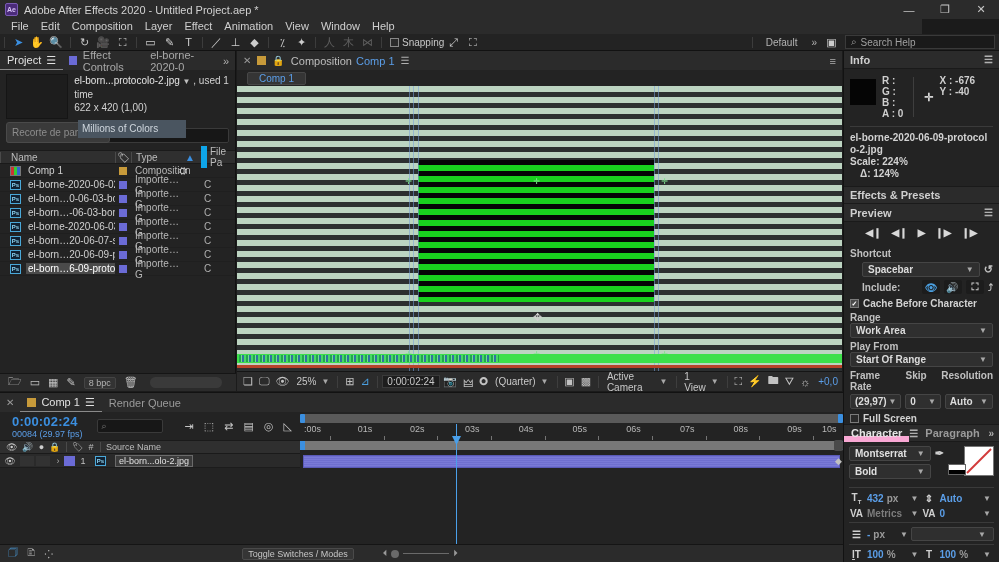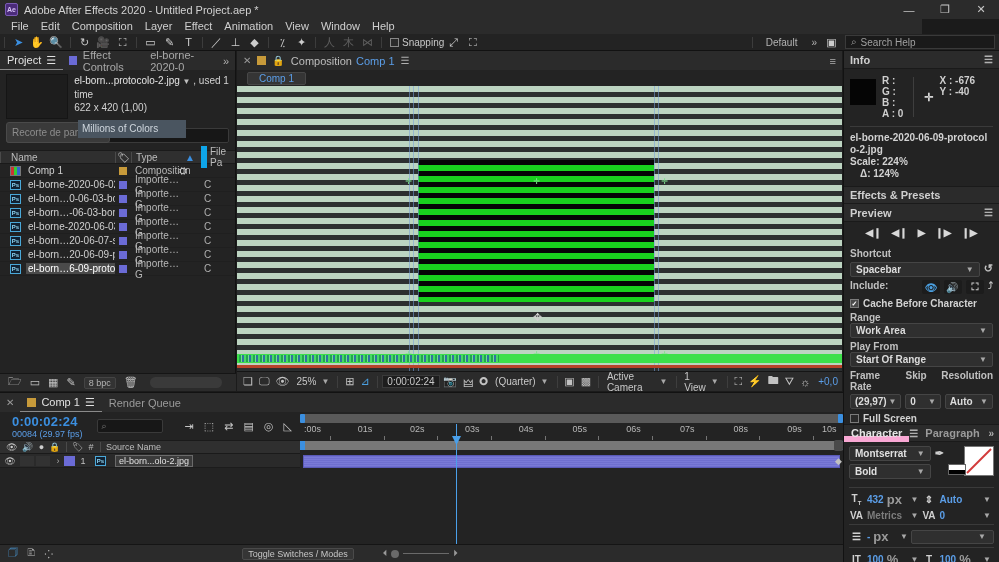--- a/index.html
+++ b/index.html
@@ -247,21 +247,21 @@
 
   .prev-transport { display: flex; align-items: center; justify-content: center; gap: 10px; height: 20px; }
   .tp { color: #d8d8d8; font-size: 10px; }
   .pv-body { padding: 3px 6px 0 6px; }
   .pv-label { font-size: 10px; color: #c0c0c0; margin-top: 3px; }
   .pv-select {
     height: 15px; background: #2f2f2f; border: 1px solid #454545; border-radius: 2px;
     display: flex; align-items: center; padding: 0 5px; font-size: 10px; color: #dcdcdc;
   }
   .pv-select .cv { margin-left: auto; font-size: 8px; color: #a8a8a8; }
-  .pv-row { display: flex; align-items: flex-start; gap: 4px; margin-top: 3px; }
+  .pv-row { display: flex; align-items: center; gap: 4px; margin-top: 3px; margin-left: 12px; }
   .inc-ico { width: 18px; height: 14px; background: #1c1c1c; border-radius: 2px;
     display:flex; align-items:center; justify-content:center; color:#4a9fe0; font-size:10px; }
   .pv-chk { display: flex; align-items: center; gap: 4px; margin-top: 4px; font-size: 10px; color: #d2d2d2; }
   .pv-chk .box { width: 9px; height: 9px; border: 1px solid #7b7b7b; background: #4a4a4a; color: #fff; font-size: 7px; line-height: 8px; text-align: center; }
   .pv-grid3 { display: flex; gap: 4px; margin-top: 2px; }
   .pv-mini { display: flex; align-items: center; height: 15px; background: #2f2f2f;
     border: 1px solid #454545; border-radius: 2px; padding: 0 4px; font-size: 10px; color: #dcdcdc; }
 
   .char-tabs { height: 18px; background: #2b2b2b; display: flex; align-items: center;
     border-top: 1px solid #1a1a1a; border-bottom: 1px solid #1a1a1a; }
@@ -275,21 +275,21 @@
   .f-select .cv { margin-left: auto; font-size: 8px; color: #a8a8a8; }
   .swatch-stack { width: 46px; height: 36px; position: relative; }
   .sw-white { position: absolute; right: 0; top: 0; width: 30px; height: 30px; background: #fff; border: 1px solid #777; }
   .sw-bw { position: absolute; left: 0; top: 18px; width: 18px; height: 11px; background: linear-gradient(#fff 50%, #000 50%); border: 1px solid #666; }
   .redslash { position: absolute; right: 1px; top: 1px; width: 28px; height: 28px; }
   .attr-grid { margin-top: 5px; border-top: 1px solid #3a3a3a; padding-top: 4px; }
   .attr-row { display: flex; align-items: center; margin-bottom: 3px; }
   .attr-half { flex: 1; display: flex; align-items: center; gap: 3px; }
   .ai { color: #d0d0d0; font-size: 10px; width: 15px; text-align: center; }
   .av { color: #5b9ee8; font-size: 10px; }
-  .au { color: #9a9a9a; font-size: 13px; }
+  .au { color: #9a9a9a; font-size: 10px; }
   .adim { color: #7d7d7d; font-size: 10px; }
   .acv { margin-left: auto; font-size: 8px; color: #a8a8a8; padding-right: 3px; }
   .wide-select { flex:1; height: 14px; background: #2f2f2f; border: 1px solid #454545;
     display:flex; align-items:center; padding: 0 4px; border-radius:2px; }
 
   
   .timeline {
     position: absolute; left: 0; top: 392px; width: 843px; height: 170px;
     background: #232323; border-top: 1px solid #121212;
   }

